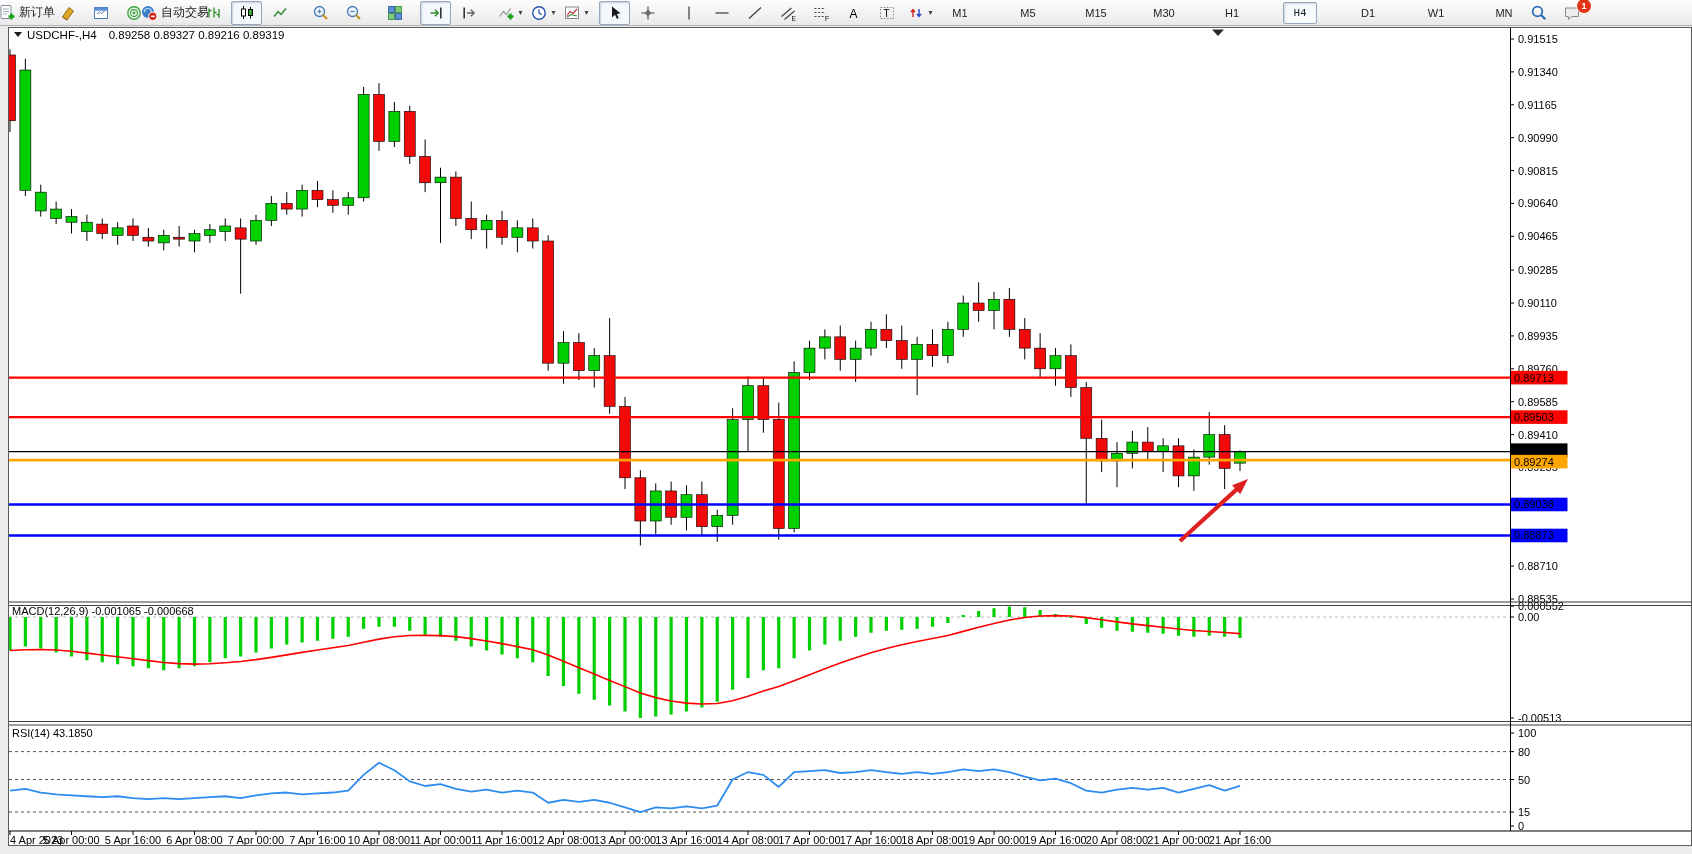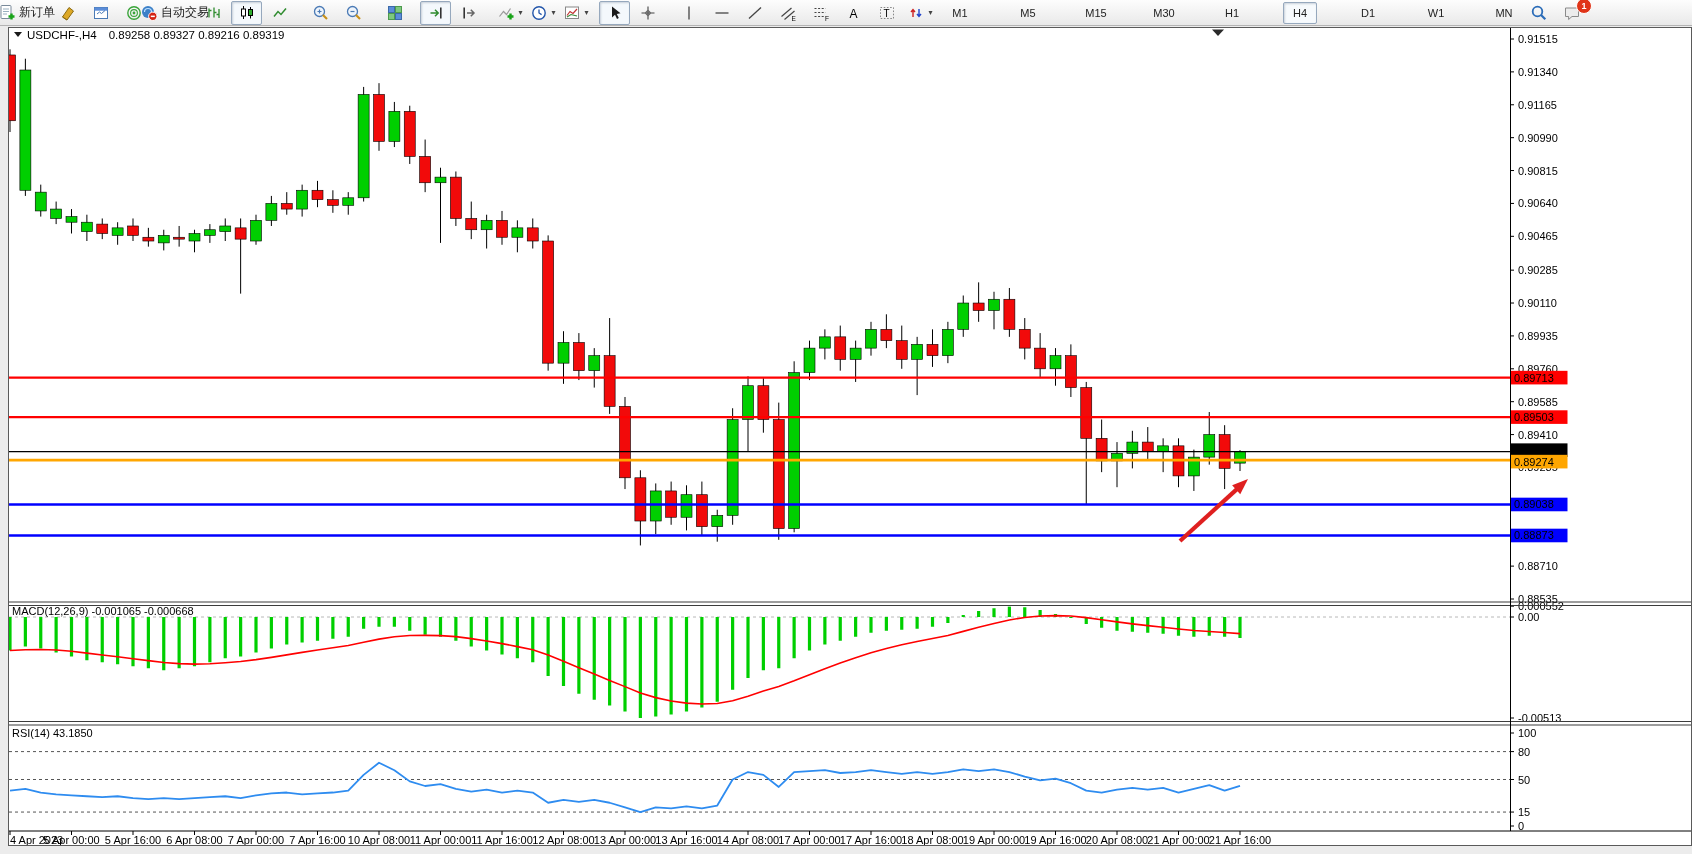--- a/index.html
+++ b/index.html
@@ -6,21 +6,21 @@
   body{width:1692px;height:854px;background:#ececec;font-family:"Liberation Sans","DejaVu Sans",sans-serif;overflow:hidden;position:relative;}
   
   .toolbar{position:absolute;top:0;left:0;width:1692px;height:26px;background:linear-gradient(#fdfdfd,#e9e9e9);border-bottom:1px solid #b4b4b4;display:flex;align-items:center;padding:0 4px;box-sizing:border-box;}
   .tb-btn{height:22px;min-width:23px;display:flex;align-items:center;justify-content:center;gap:3px;border:1px solid transparent;border-radius:2px;margin:0 1px;font-size:12px;color:#1a1a1a;padding:0 3px;cursor:default;white-space:nowrap;}
   .tb-btn.pressed{border-color:#96a8bd;background:#f4f8fc;box-shadow:inset 1px 1px 2px rgba(70,90,120,.25);}
   .tb-sep{width:1px;height:19px;background:#c6c6c6;margin:0 4px;}
   .tb-handle{width:4px;height:18px;margin:0 4px 0 2px;background-image:radial-gradient(circle,#9b9b9b 32%,transparent 34%);background-size:4px 4px;background-repeat:repeat-y;}
   .caret{font-size:8px;color:#444;margin-left:1px;}
   .ico{width:18px;height:18px;display:block;}
   .tf-btn{height:20px;min-width:26px;display:flex;align-items:center;justify-content:center;font-size:11px;color:#222;border:1px solid transparent;border-radius:2px;margin:0 1px;padding:0 3px;}
-  .tf-btn.pressed{border-color:#96a8bd;background:#f7fafd;box-shadow:inset 1px 1px 2px rgba(70,90,120,.25);}
+  .tf-btn.pressed{border-color:#96a8bd;background:#f7fafd;box-shadow:inset 1px 1px 2px rgba(70,90,120,.25);font-family:Liberation Mono, monospace;}
   .tb-spacer{flex:1;}
   .right-icons{display:flex;align-items:center;margin-right:104px;}
   .notify{position:relative;}
   .badge{position:absolute;top:-4px;right:-6px;width:14px;height:14px;border-radius:50%;background:#e03418;color:#fff;font-size:9px;font-weight:bold;display:flex;align-items:center;justify-content:center;border:1px solid #fff;}
   
   .chart-window{position:absolute;left:8px;top:27px;width:1684px;height:819px;background:#fff;}
   svg{font-family:"Liberation Sans","DejaVu Sans",sans-serif;}
   svg text{fill:#000;}
 </style>
 </head>

